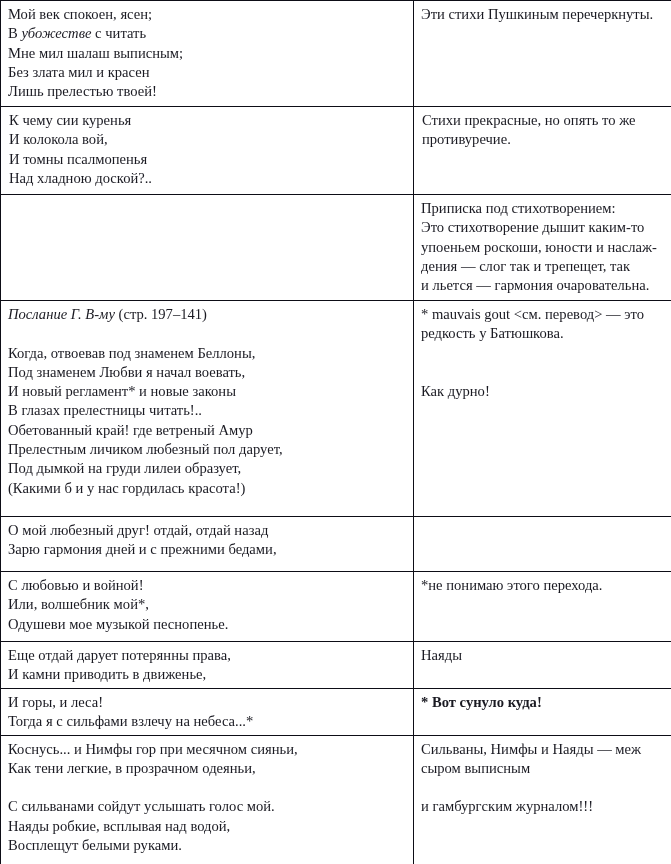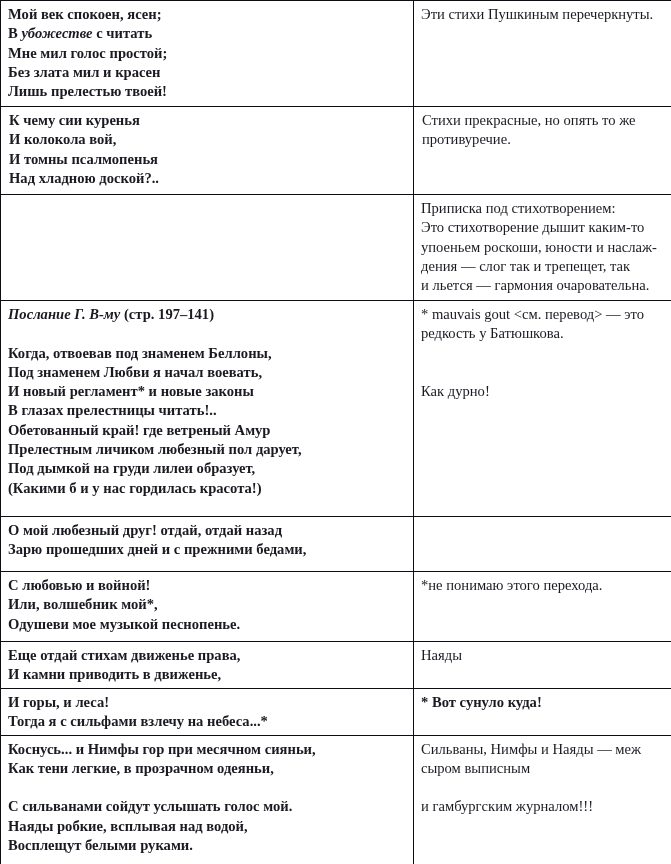--- a/index.html
+++ b/index.html
@@ -25,21 +25,21 @@
 
   .doc-table td {
     border: 1px solid #0d0d16;
     vertical-align: top;
     padding: 4px 7px 3px 7px;
     font-size: 14.6px;
     line-height: 19.3px;
     font-family: "Liberation Serif", "DejaVu Serif", serif;
   }
 
-  td.col-left { width: 413px; font-weight: bold; }
+  td.col-left { width: 413px; }
   td.col-right { width: 304px; }
 
   .line { white-space: pre-wrap; }
   .blank-line { height: 19.3px; }
   .ital { font-style: italic; }
 
   
   tr.r1 td { height: 106px; }
   tr.r2 td { height: 88px; padding-left: 8px; }
   tr.r3 td { height: 106px; }
@@ -56,21 +56,21 @@
 </head>
 <body>
 
 <table class="doc-table">
   <tbody>
 
     <tr class="r1">
       <td class="col-left">
         <div class="line">Мой век спокоен, ясен;</div>
         <div class="line"><span>В </span><span class="ital">убожестве</span><span> с читать</span></div>
-        <div class="line">Мне мил голос простой;</div>
+        <div class="line">Мне мил шалаш выписным;</div>
         <div class="line">Без злата мил и красен</div>
         <div class="line">Лишь прелестью твоей!</div>
       </td>
       <td class="col-right">
         <div class="line">Эти стихи Пушкиным перечеркнуты.</div>
       </td>
     </tr>
 
     <tr class="r2">
       <td class="col-left">
@@ -114,39 +114,39 @@
         <div class="line">редкость у Батюшкова.</div>
         <div class="blank-line"></div>
         <div class="blank-line"></div>
         <div class="line">Как дурно!</div>
       </td>
     </tr>
 
     <tr class="r5">
       <td class="col-left">
         <div class="line">О мой любезный друг! отдай, отдай назад</div>
-        <div class="line">Зарю прошедших дней и с прежними бедами,</div>
+        <div class="line">Зарю гармония дней и с прежними бедами,</div>
       </td>
       <td class="col-right"></td>
     </tr>
 
     <tr class="r6">
       <td class="col-left">
         <div class="line">С любовью и войной!</div>
         <div class="line">Или, волшебник мой*,</div>
         <div class="line">Одушеви мое музыкой песнопенье.</div>
       </td>
       <td class="col-right rt-offset-14">
         <div class="line">*не понимаю этого перехода.</div>
       </td>
     </tr>
 
     <tr class="r7">
       <td class="col-left">
-        <div class="line">Еще отдай стихам движенье права,</div>
+        <div class="line">Еще отдай дарует потерянны права,</div>
         <div class="line">И камни приводить в движенье,</div>
       </td>
       <td class="col-right rt-offset-14">
         <div class="line">Наяды</div>
       </td>
     </tr>
 
     <tr class="r8">
       <td class="col-left">
         <div class="line">И горы, и леса!</div>

